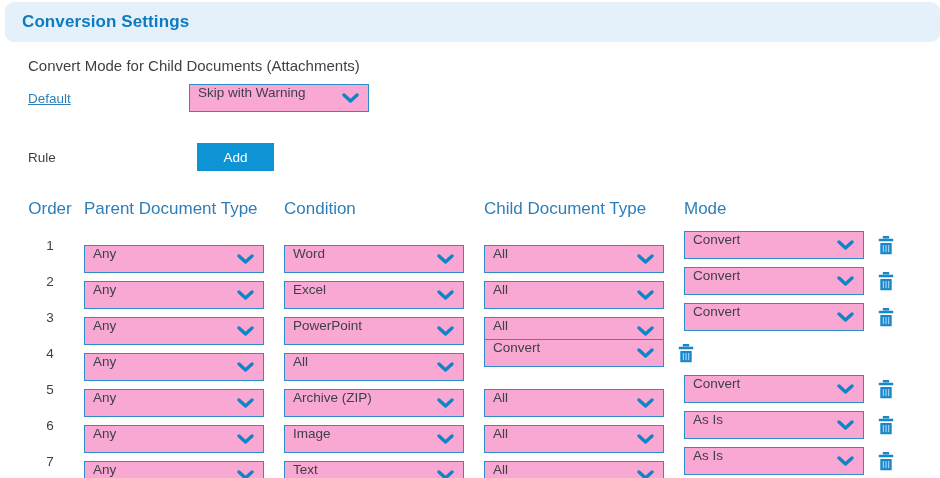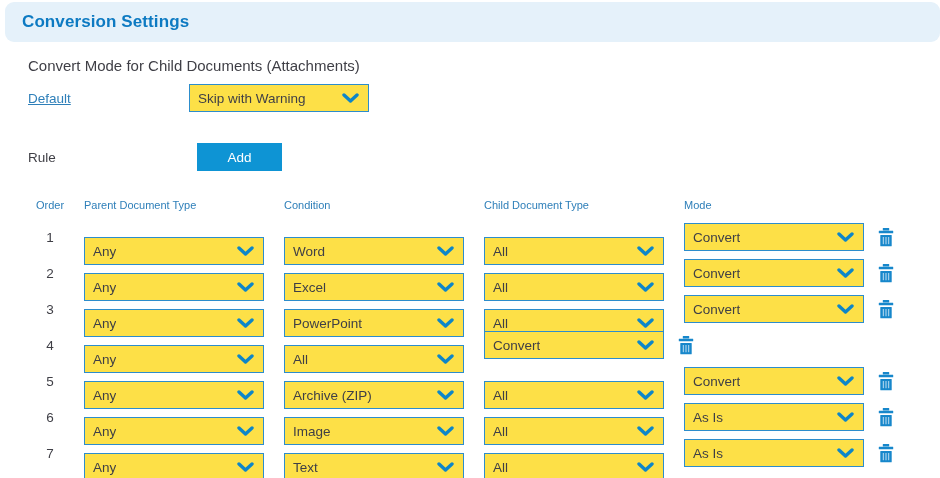--- a/index.html
+++ b/index.html
@@ -40,53 +40,52 @@
     font-size: 13.5px;
   }
   .label-blue { color: #2e7fb9; text-decoration: underline; }
   .label-dark { color: #3f3f46; }
 
   .dropdown {
     position: relative;
     width: 180px;
     height: 28px;
     border: 1px solid #2d8dcc;
-    background: #fde047;
+    background: #f9a8d4;
     display: flex;
-    align-items: center;
     padding: 0 34px 0 8px;
     cursor: pointer;
   }
   .dropdown-value {
     font-size: 13.5px;
     color: #3f3f46;
     white-space: nowrap;
     overflow: hidden;
   }
   .chevron {
     position: absolute;
     right: 9px;
     top: 8px;
   }
 
   .add-button {
-    width: 85px;
+    width: 77px;
     height: 28px;
     background: #0e94d4;
     color: #ffffff;
     border: none;
     font-size: 13.5px;
     font-family: "Liberation Sans", sans-serif;
     cursor: pointer;
   }
 
   .table-header {
     display: flex;
     margin-top: 28px;
-    font-size: 11px;
+    font-size: 17px;
     color: #2e7fb9;
   }
   .col-order-h { width: 44px; text-align: center; margin-right: 12px; }
   .col-drop-h  { width: 180px; margin-right: 20px; }
 
   .rules-body { margin-top: 12px; }
   .rule-line { display: flex; align-items: center; margin-bottom: 8px; height: 28px; }
   .col-order {
     width: 44px;
     margin-right: 12px;

